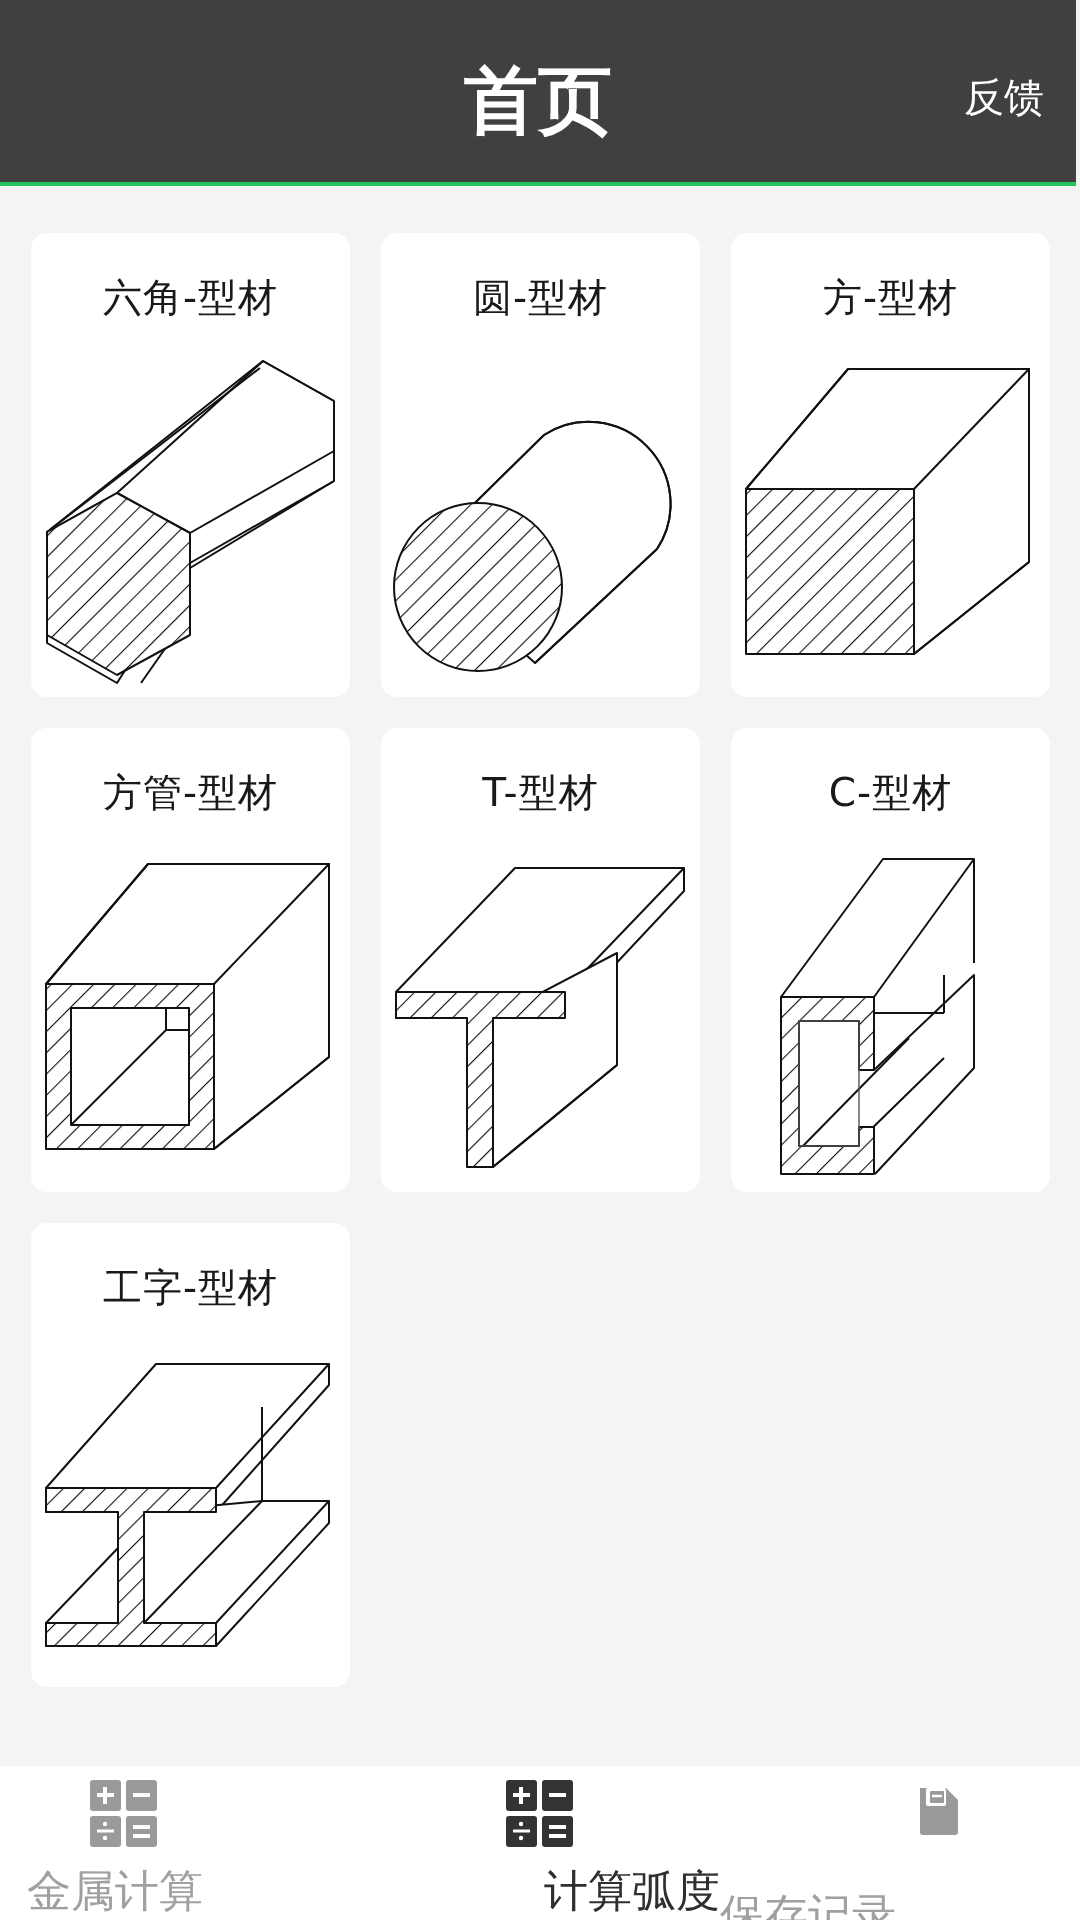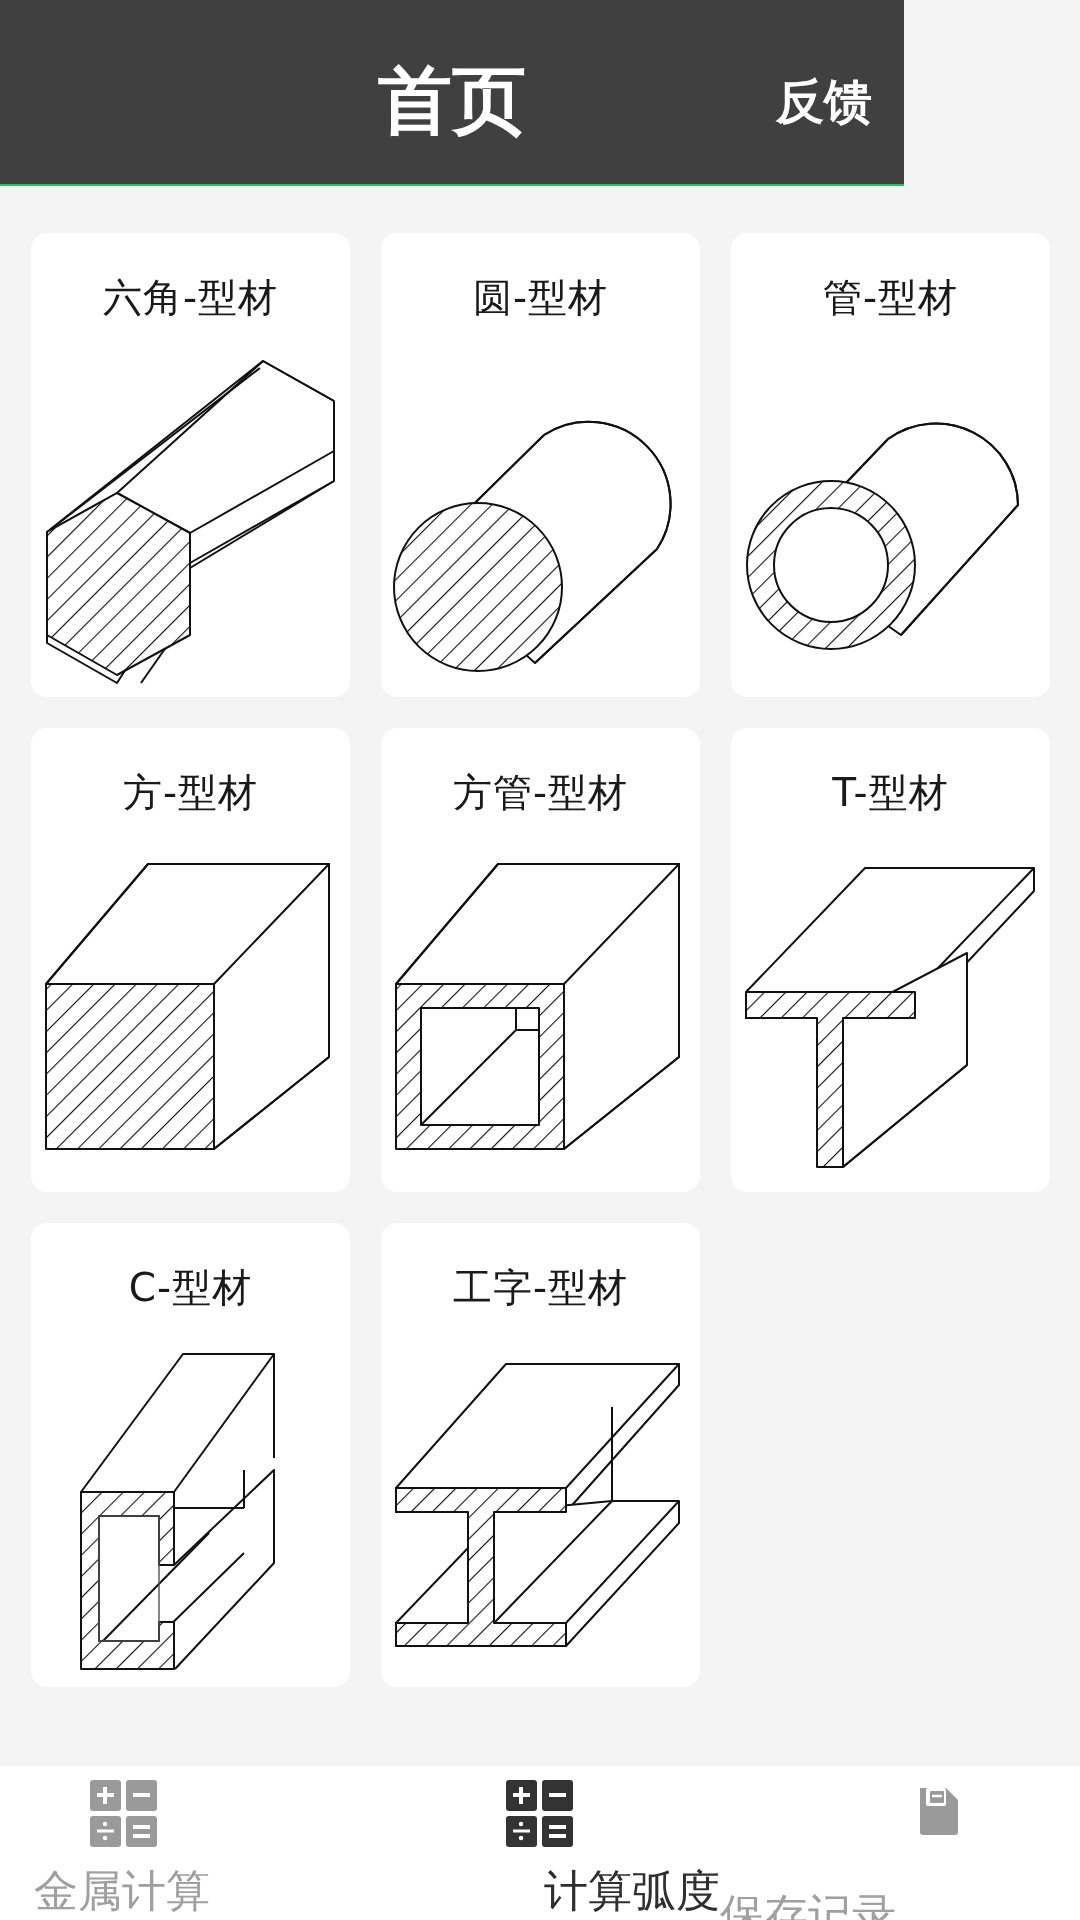--- a/index.html
+++ b/index.html
@@ -1,34 +1,34 @@
 <!DOCTYPE html>
 <html><head>
 <meta charset="utf-8">
 <style>
   * { box-sizing: border-box; margin: 0; padding: 0; }
   html, body { width: 1080px; height: 1920px; overflow: hidden; }
   body { background: #f4f4f4; font-family: "DejaVu Sans", "Liberation Sans", sans-serif; position: relative; }
-  .header { position: absolute; left: 0; top: 0; width: 904px; height: 186px; background: #404040; border-bottom: 2px solid #22c55e; }
+  .header { position: absolute; left: 0; top: 0; width: 1076px; height: 186px; background: #404040; border-bottom: 4px solid #22c55e; }
   .header .title { position: absolute; left: 0; right: 0; top: 0; height: 186px; line-height: 200px; text-align: center; color: #ffffff; font-size: 74px; font-weight: bold; }
-  .header .feedback { position: absolute; right: 32px; top: 70px; color: #ffffff; font-size: 48px; cursor: pointer; font-weight: bold; }
+  .header .feedback { position: absolute; right: 32px; top: 70px; color: #ffffff; font-size: 40px; cursor: pointer; }
   .grid { position: absolute; left: 31px; top: 233px; width: 1018px; display: grid; grid-template-columns: 319px 319px 319px; column-gap: 31px; row-gap: 31px; }
   .card { width: 319px; height: 464px; background: #ffffff; border-radius: 16px; position: relative; cursor: pointer; }
   .card .label { position: absolute; left: 0; right: 0; top: 38px; text-align: center; font-size: 39px; color: #1a1a1a; letter-spacing: 1px; }
   .card svg { position: absolute; left: 0; top: 0; width: 319px; height: 464px; }
   .card svg .s { fill: none; stroke: #111; stroke-width: 2; stroke-linejoin: round; }
   .card svg .h { fill: url(#hatch); stroke: #111; stroke-width: 2; stroke-linejoin: round; }
   .card svg .w { fill: #fff; stroke: #111; stroke-width: 2; stroke-linejoin: round; }
   .card svg .t { fill: none; stroke: #555; stroke-width: 1.4; }
   .tabbar { position: absolute; left: 0; top: 1766px; width: 1080px; height: 154px; background: #ffffff; display: flex; }
   .tab { flex: 1; position: relative; cursor: pointer; }
   .tab .icon { position: absolute; top: 12px; left: 50%; transform: translateX(-50%); width: 72px; height: 72px; }
   .tab .tlabel { position: absolute; top: 96px; left: 0; right: 0; text-align: right; font-size: 44px; color: #a0a0a0; }
   .tab.active .tlabel { color: #2f2f2f; }
-  .tab:first-child .tlabel { text-align: left; padding-left: 34px; }
+  .tab:first-child .tlabel { text-align: left; padding-left: 27px; }
   .tab:last-child .tlabel { text-align: left; padding-right: 58px; margin-top: 24px; }
   .tab:first-child .icon { left: 124px; }
   .tab:last-child .icon { left: 930px; left: auto; right: 100px; transform: none; }
   .tab:first-child .icon { transform: translateX(-50%); }
 </style>
 </head>
 <body>
 
 <svg width="0" height="0" style="position:absolute">
   <defs>
@@ -63,29 +63,20 @@
 
   <div class="card">
     <div class="label">圆-型材</div>
     <svg viewBox="0 0 319 464">
       <path class="w" d="M 38 325 L 163 202 A 82 82 0 0 1 276 316 L 154 430 Z"></path>
       <path class="s" d="M 38 325 L 163 202 A 82 82 0 0 1 276 316 L 154 430"></path>
       <circle class="h" cx="97" cy="354" r="84"></circle>
     </svg>
   </div>
 
-  <div class="card">
-    <div class="label">管-型材</div>
-    <svg viewBox="0 0 319 464">
-      <path class="w" d="M 50 318 L 157 206 A 82 82 0 0 1 287 272 L 170 402 Z"></path>
-      <path class="s" d="M 50 318 L 157 206 A 82 82 0 0 1 287 272 L 170 402"></path>
-      <circle class="h" cx="100" cy="332" r="84"></circle>
-      <circle class="w" cx="100" cy="332" r="57"></circle>
-    </svg>
-  </div>
 
   <div class="card">
     <div class="label">方-型材</div>
     <svg viewBox="0 0 319 464">
       <polygon class="w" points="15,256 117,136 298,136 298,329 183,421 183,256"></polygon>
       <polyline class="s" points="15,256 117,136 298,136 298,329 183,421"></polyline>
       <line class="s" x1="183" y1="256" x2="298" y2="136"></line>
       <rect class="h" x="15" y="256" width="168" height="165"></rect>
     </svg>
   </div>

